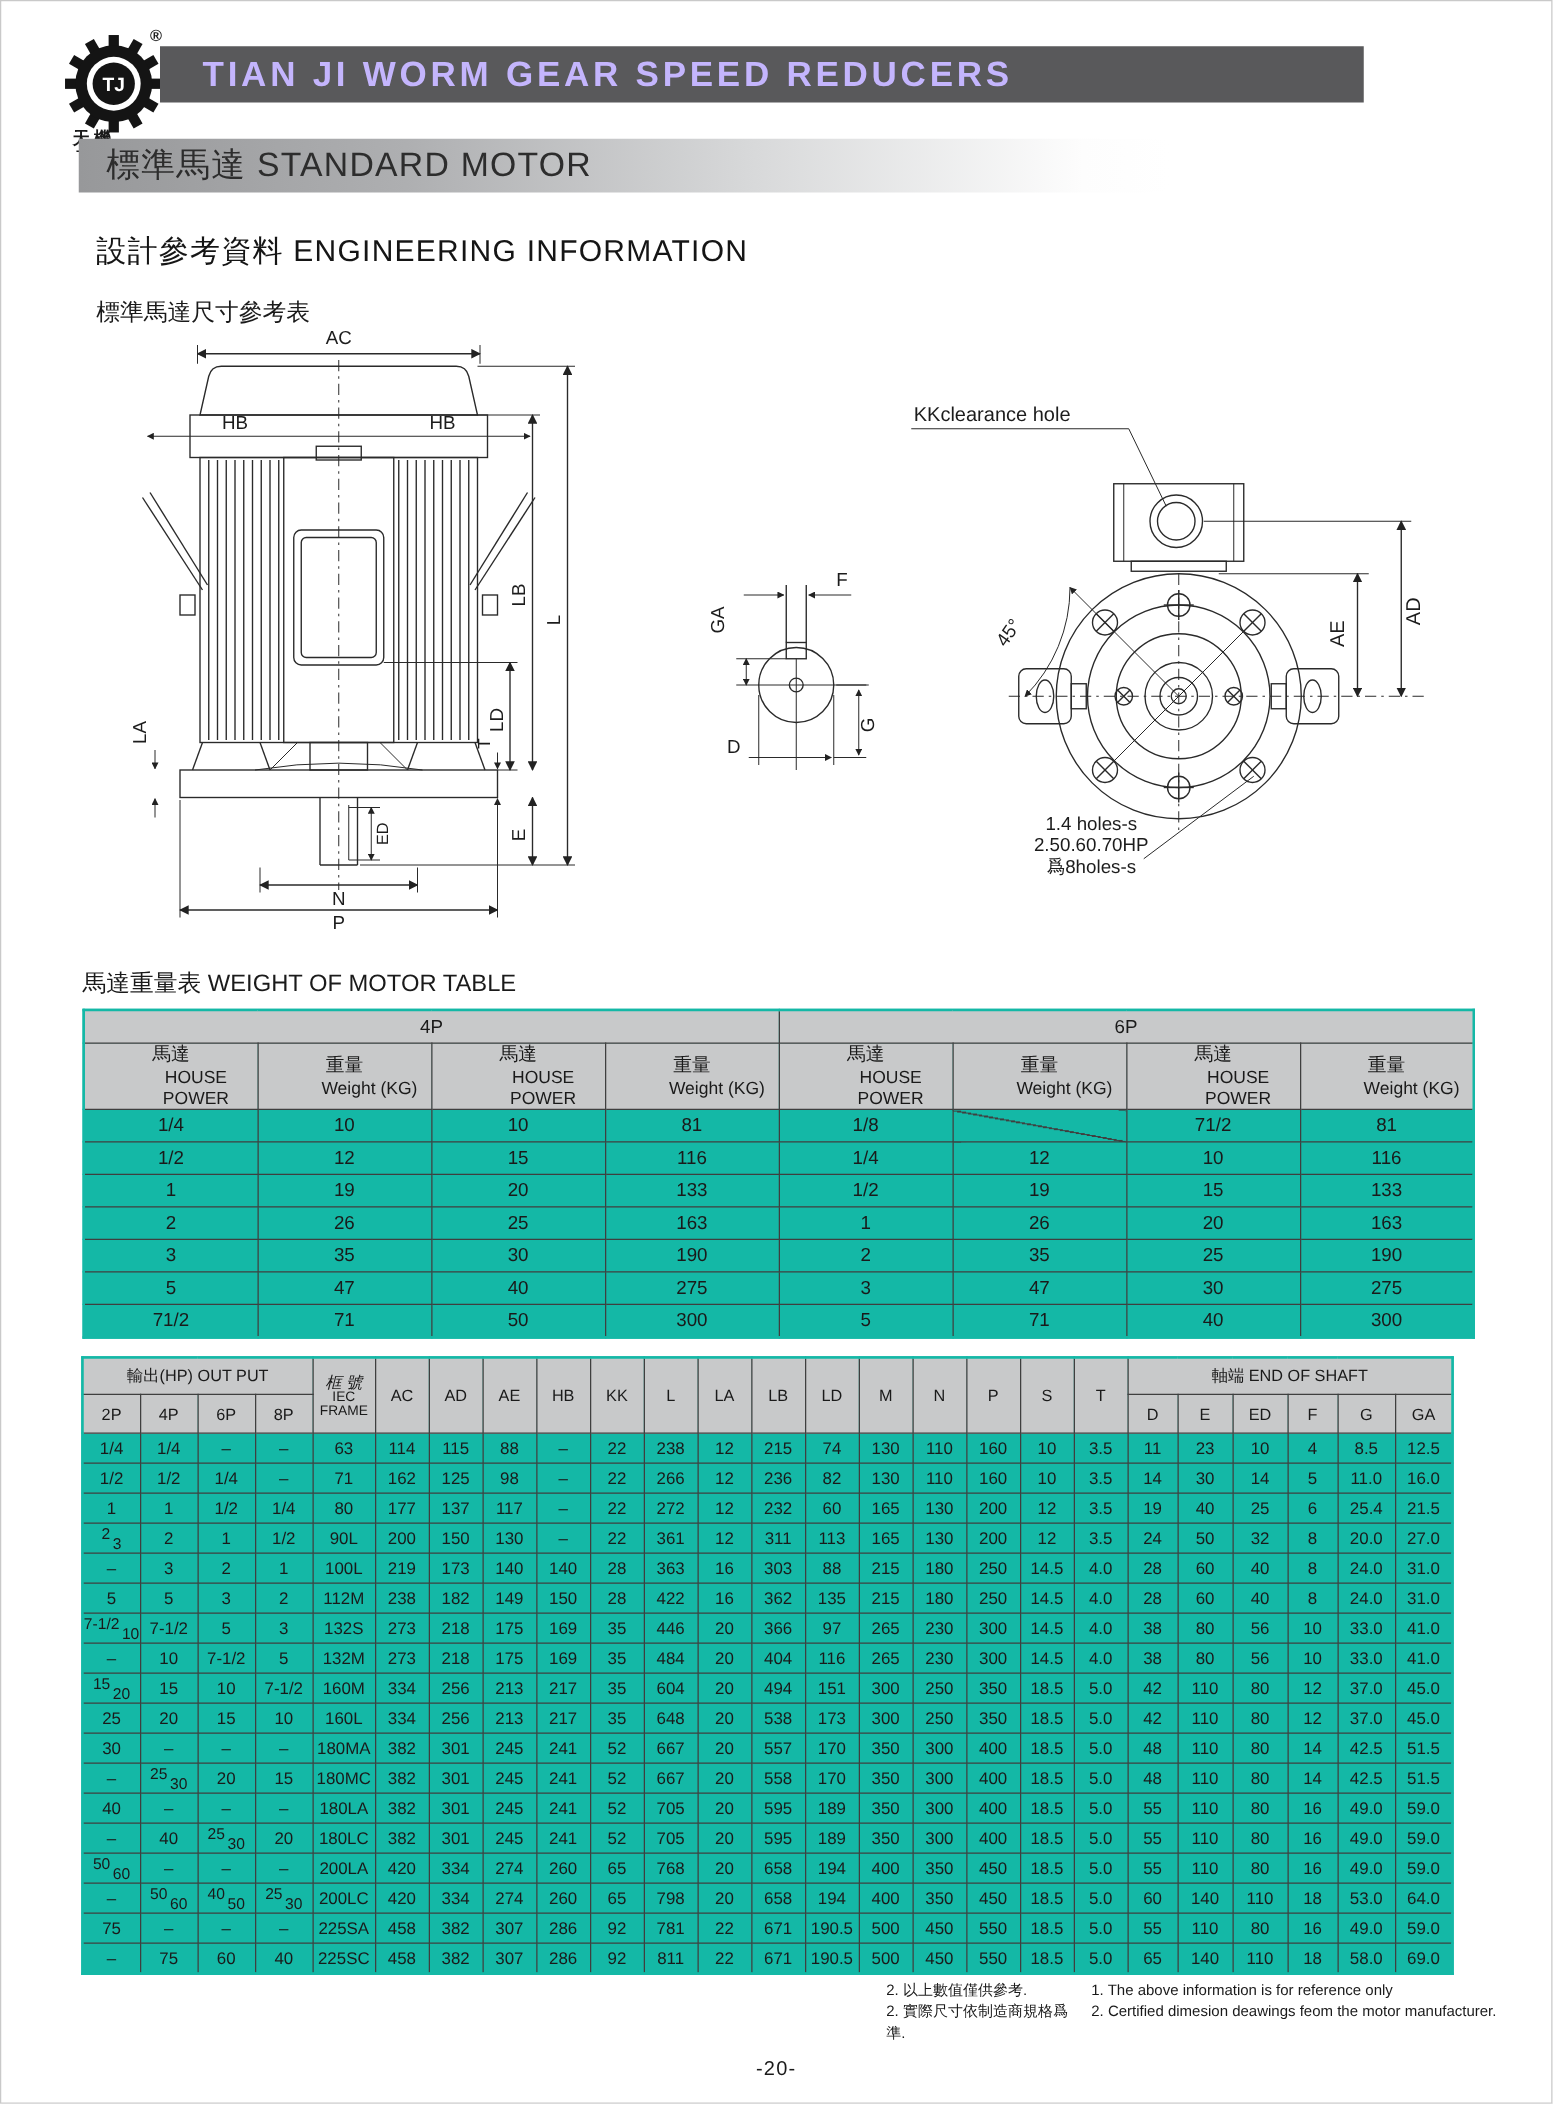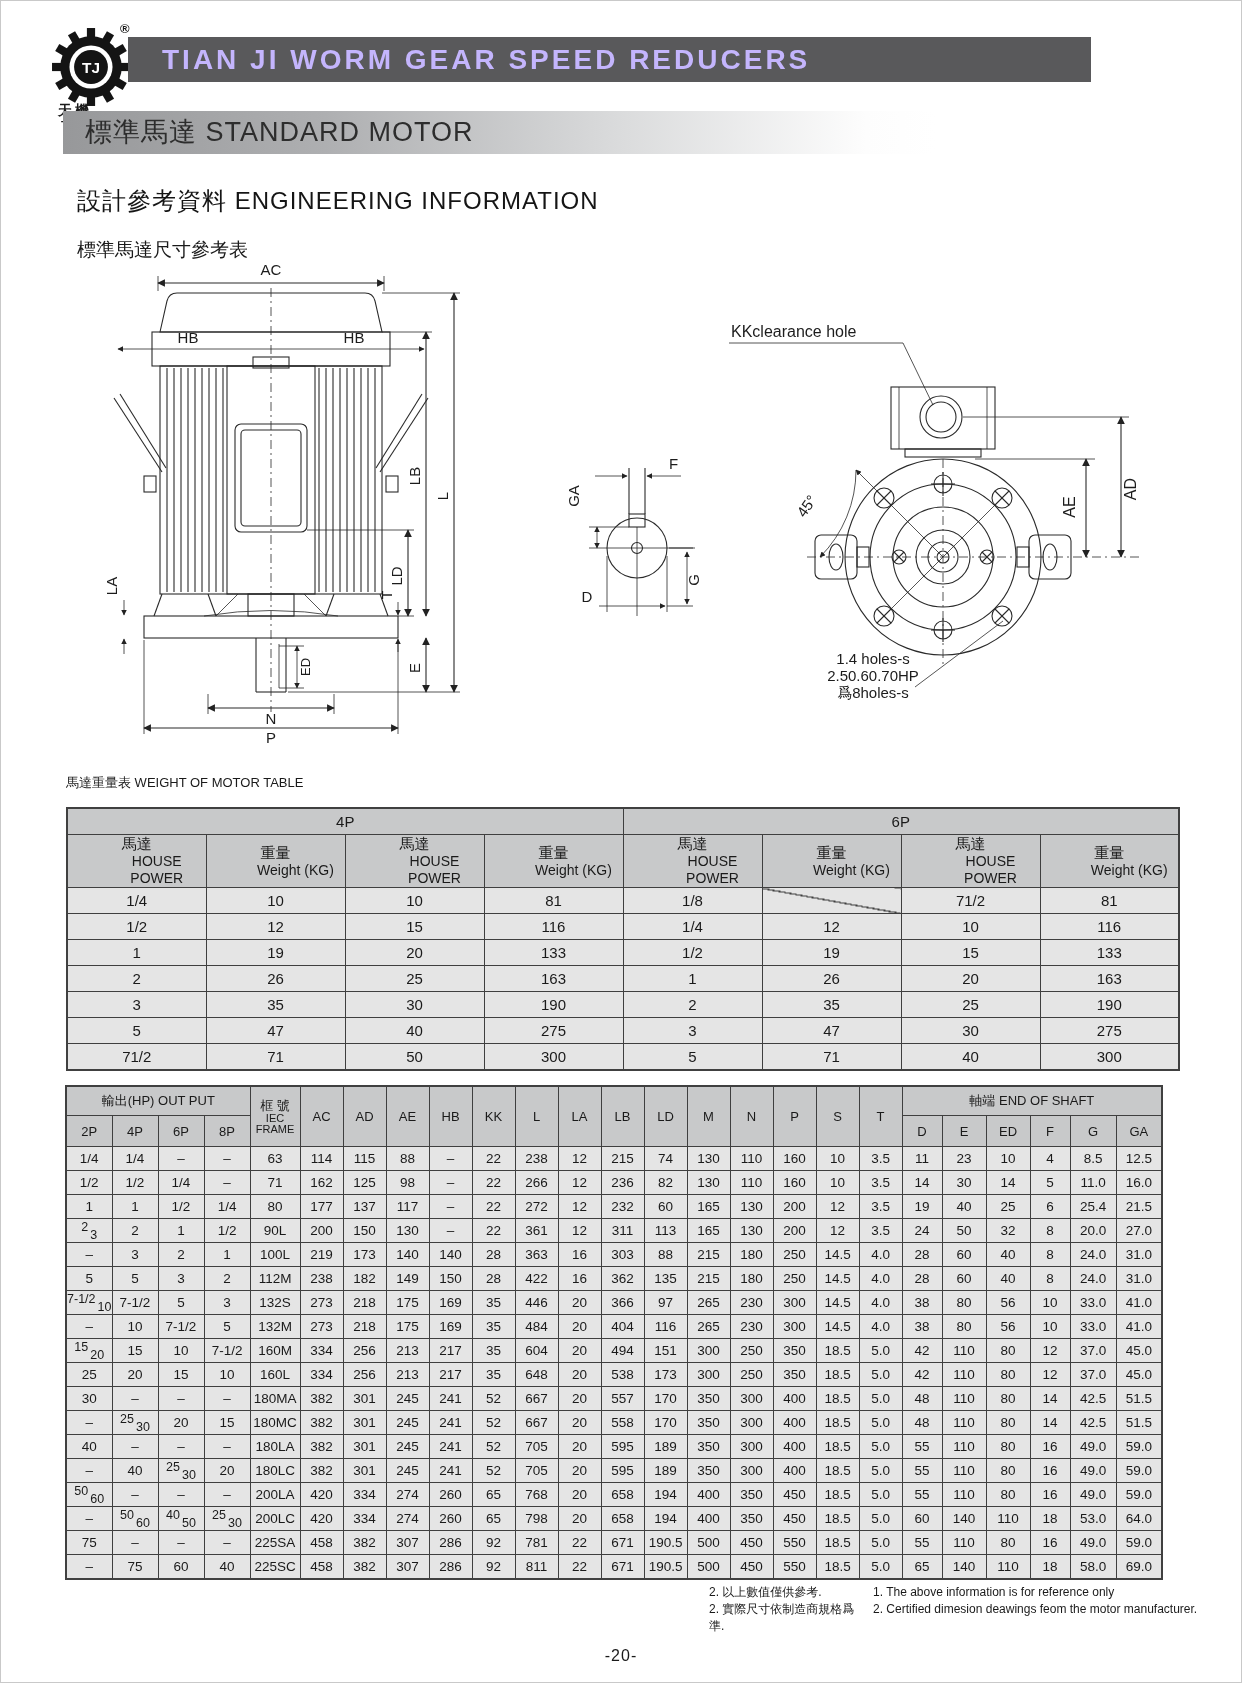--- a/index.html
+++ b/index.html
@@ -11,41 +11,41 @@
           font-size:28px;font-weight:bold;letter-spacing:3px;line-height:45px;padding-left:34px;box-sizing:border-box;}
   .logo{left:50px;top:26px;width:80px;height:80px;}
   .logo-reg{left:119px;top:20px;font-size:13px;font-weight:bold;}
   .logo-cn{left:57px;top:101px;font-size:14px;font-weight:bold;letter-spacing:3px;}
   .logo-en{left:60px;top:118px;font-size:11px;font-weight:bold;}
   .subtitle-banner{left:62px;top:110px;width:873px;height:43px;line-height:43px;padding-left:22px;box-sizing:border-box;
           font-size:27px;letter-spacing:1px;color:#2d2d2d;
           background:linear-gradient(90deg,#97989a 0%,#aeafb1 30%,#d8d9da 62%,#fdfdfd 92%,#fff 100%);}
   .section-title{left:76px;top:184px;font-size:24px;letter-spacing:1px;color:#151515;}
   .section-sub{left:76px;top:236px;font-size:19px;}
-  .weight-title{left:65px;top:773px;font-size:13px;}
+  .weight-title{left:65px;top:773px;font-size:19px;}
   
   svg{overflow:visible;}
   .draw text{font-family:"Liberation Sans",sans-serif;fill:#1c1c1c;}
   .draw line,.draw path,.draw rect,.draw circle,.draw ellipse{stroke:#2a2a2a;stroke-width:1.1;fill:none;}
   .thin{stroke-width:0.8 !important;}
   .dash{stroke-dasharray:9 4 2 4;}
   
-  .data-table{border-collapse:collapse;table-layout:fixed;background:#e5e5e5;border:2px solid #404040;}
+  .data-table{border-collapse:collapse;table-layout:fixed;background:#14b8a6;border:2px solid #14b8a6;}
   .data-table th,.data-table td{border:1px solid #3f3f3f;text-align:center;vertical-align:middle;padding:0;font-weight:normal;}
   .data-table th{background:#c8c9ca;}
   .weight-table{left:65px;top:806px;width:1114px;}
   .weight-table th.group{height:25px;font-size:15px;}
   .weight-table th.col{height:40px;}
   .weight-table .th-cn{font-size:15px;line-height:18px;}
   .weight-table .th-en{font-size:14px;line-height:17px;padding-left:40px;}
   .weight-table td{height:25px;font-size:15px;}
   .dim-table{left:64px;top:1084px;width:956px;}
   .dim-table th{font-size:13px;}
   .dim-table td{font-size:13.5px;height:23px;}
-  .dim-table .frame-cn{font-size:13px;line-height:14px;}
+  .dim-table .frame-cn{font-size:13px;line-height:14px;font-style:italic;}
   .dim-table .frame-en{font-size:11px;line-height:11px;}
   .dim-table th.r1{height:28px;}
   .dim-table th.r2{height:30px;}
   .slash{background:linear-gradient(to top right,transparent 48.8%,#3f3f3f 48.8%,#3f3f3f 51.4%,transparent 51.4%);}
   .dual-a{display:inline-block;transform:translateY(-4px);font-size:12.5px;}
   .dual-b{display:inline-block;transform:translateY(4px);font-size:12.5px;margin-left:2px;}
   
   .fn-left{left:64px;top:1596px;width:560px;}
   .fn-left .cn{font-size:13px;}
   .fn-left .en{font-size:12px;margin-left:10px;margin-top:3px;color:#222;}

